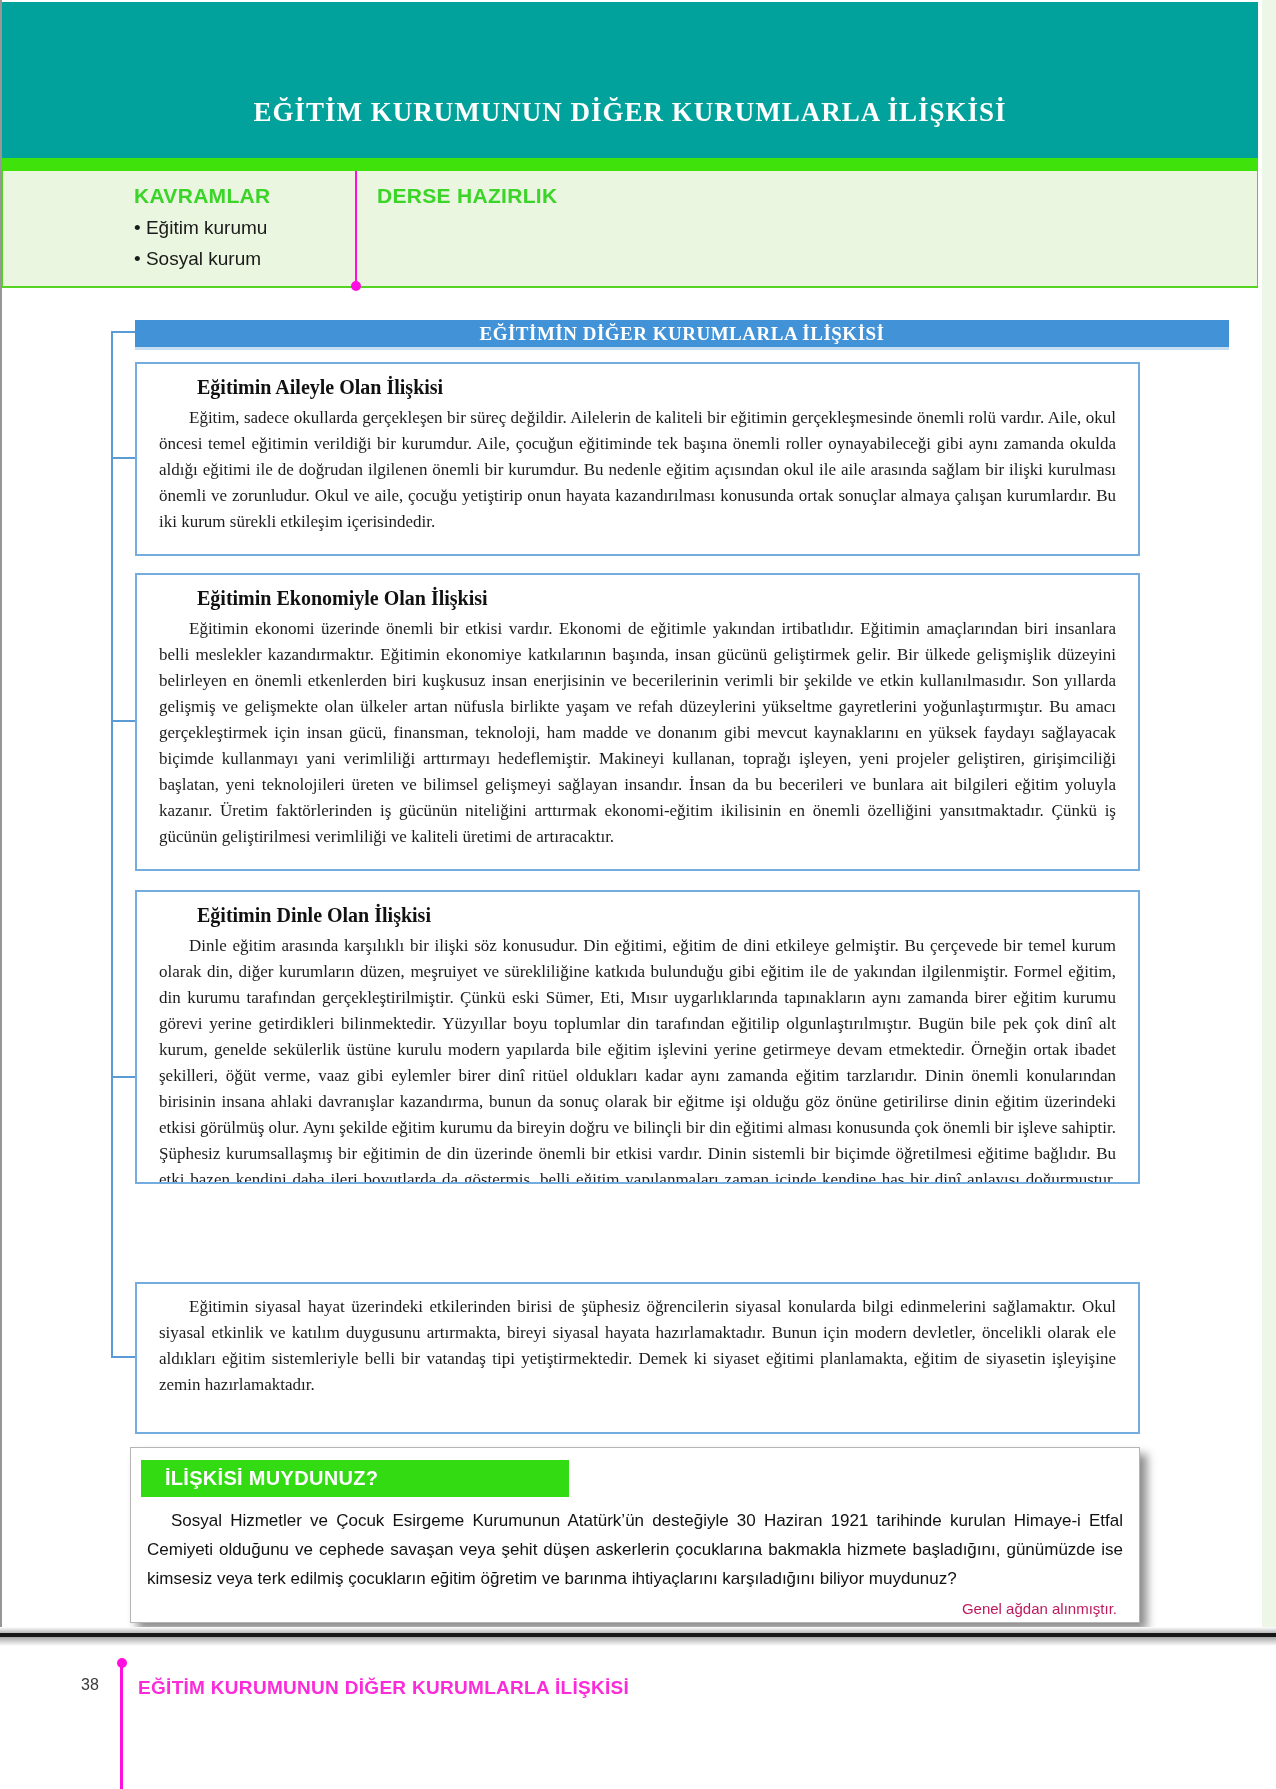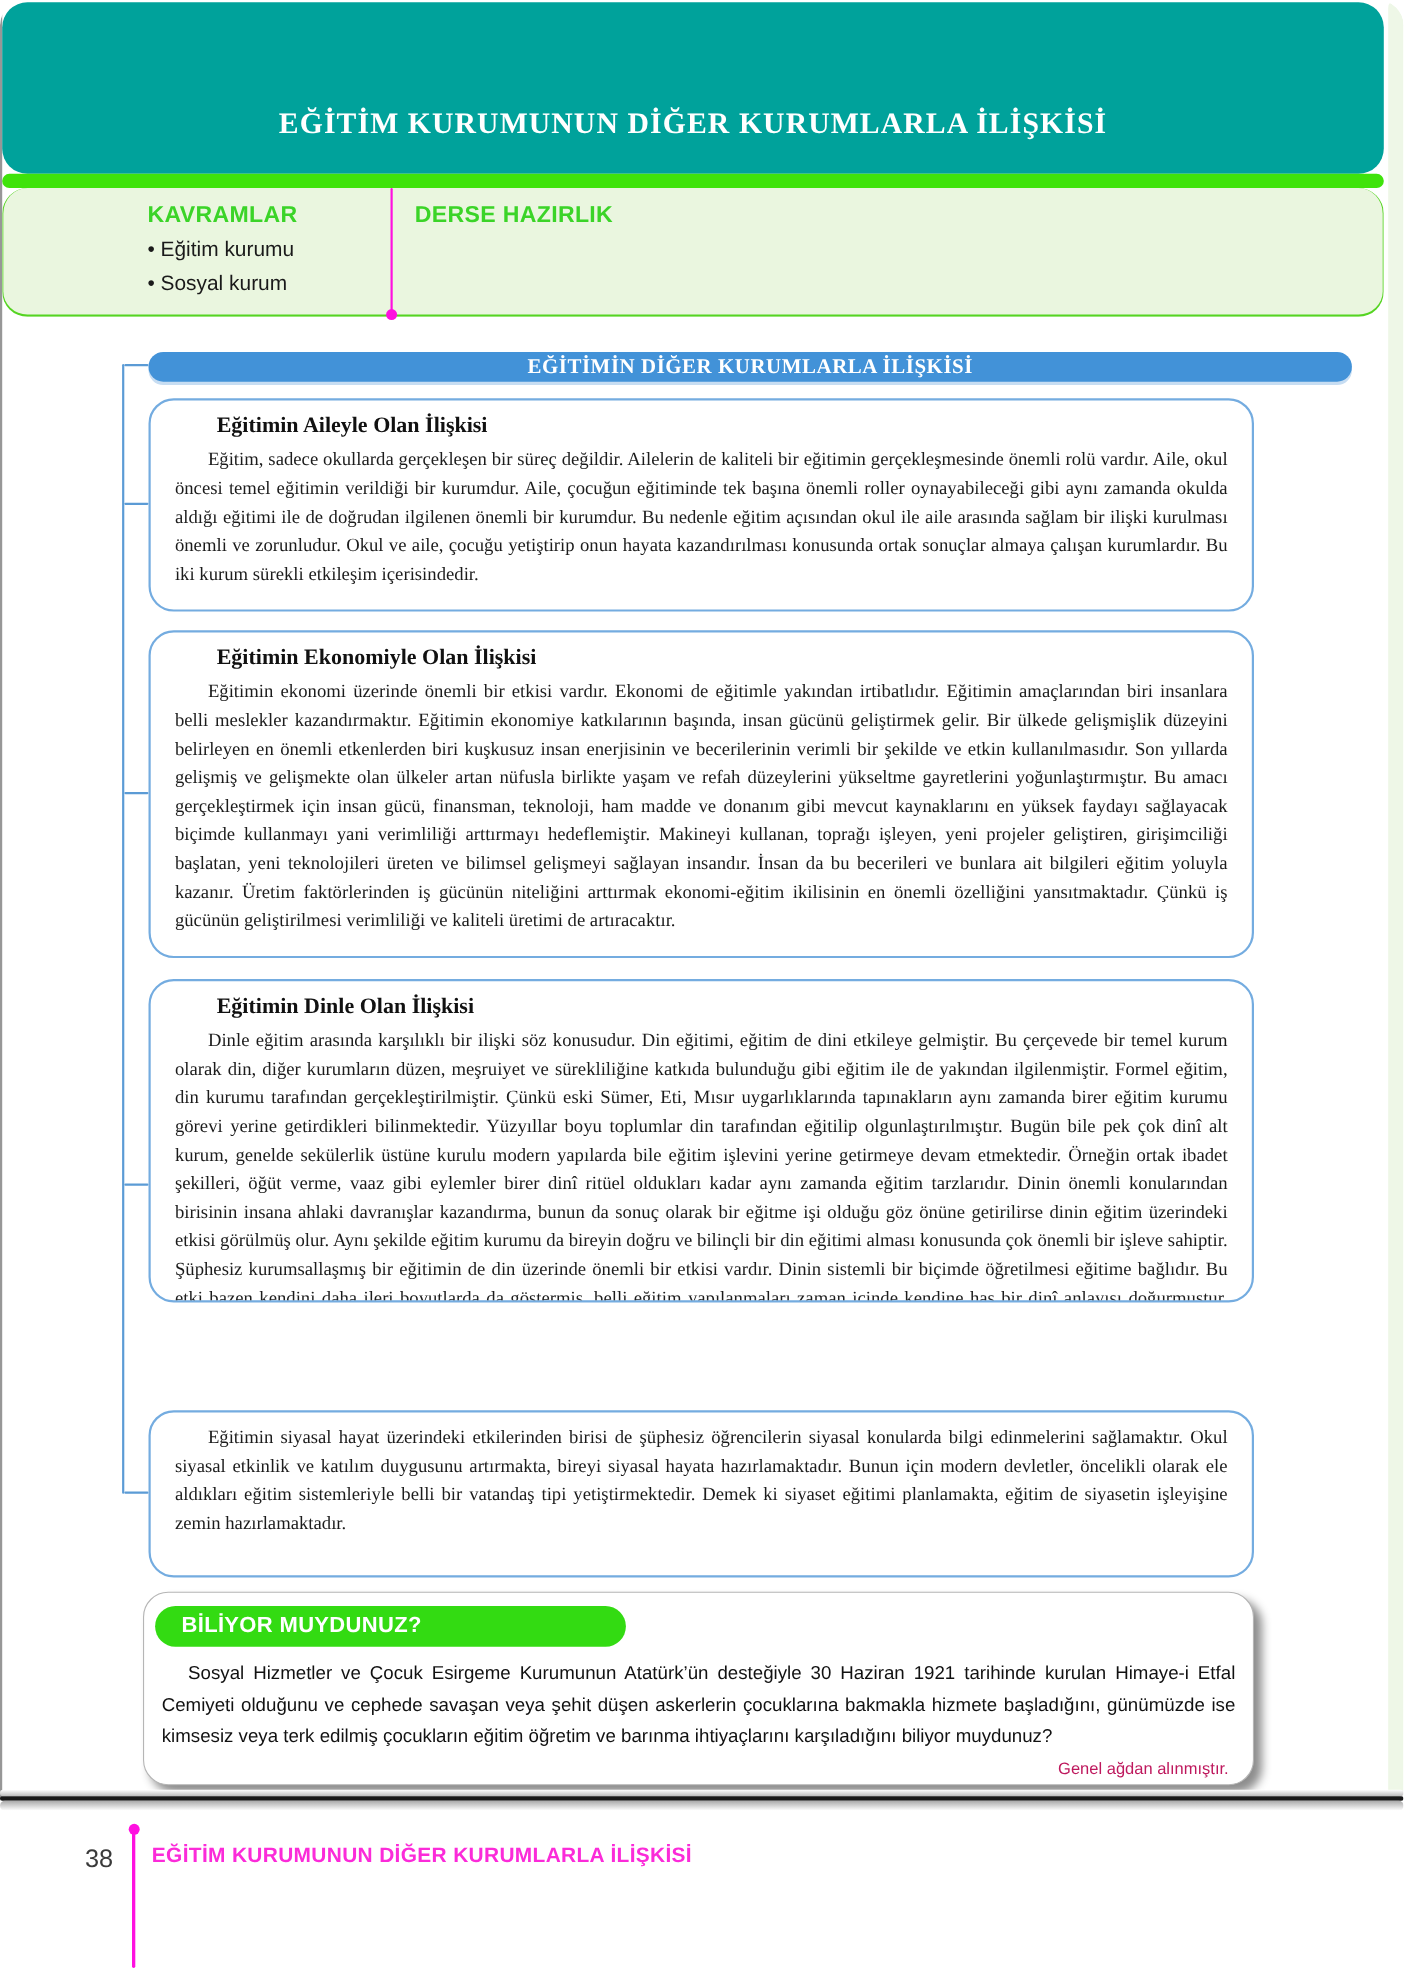--- a/index.html
+++ b/index.html
@@ -1,15 +1,15 @@
 <!DOCTYPE html>
 <html><head>
 <meta charset="utf-8">
 <style>
-  * { margin:0; padding:0; box-sizing:border-box;border-radius:23px; }
+  * { margin:0; padding:0; box-sizing:border-box; }
   html,body { background:#ffffff; }
   body { font-family:"Liberation Sans", sans-serif; }
 
   .page {
     position:relative; width:1276px; height:1789px; background:#ffffff;
     overflow:hidden;
   }
 
   
   .edge-left { position:absolute; left:0; top:0; width:2px; height:1636px; background:#979797; }
@@ -103,21 +103,21 @@
 
   
   .page-edge-shadow-top { position:absolute; left:0; top:1627px; width:1276px; height:6px;
     background:linear-gradient(#ffffff, #b9b9b9); }
   .page-edge-line { position:absolute; left:0; top:1633px; width:1276px; height:4px; background:#181818; }
   .page-edge-shadow-bottom { position:absolute; left:0; top:1637px; width:1276px; height:9px;
     background:linear-gradient(#a8a8a8, #ffffff); }
 
   
   .footer-page-number { position:absolute; left:70px; top:1676px; width:40px; text-align:center;
-    font-size:23px; color:#3a3a3a; }
+    font-size:16px; color:#3a3a3a; }
   .footer-dot { position:absolute; left:117px; top:1658px; width:10px; height:10px; border-radius:50%; background:#ff10e0; }
   .footer-line { position:absolute; left:120px; top:1663px; width:3px; height:126px; background:#ff10e0; }
   .footer-title { position:absolute; left:138px; top:1677px; font-size:19px; font-weight:bold;
     color:#fb2bd9; letter-spacing:0.3px; white-space:nowrap; }
 </style>
 </head>
 <body>
 
 <div class="page">
 
@@ -164,21 +164,21 @@
     <h3>Eğitimin Dinle Olan İlişkisi</h3>
     <p>Dinle eğitim arasında karşılıklı bir ilişki söz konusudur. Din eğitimi, eğitim de dini etkileye gelmiştir. Bu çerçevede bir temel kurum olarak din, diğer kurumların düzen, meşruiyet ve sürekliliğine katkıda bulunduğu gibi eğitim ile de yakından ilgilenmiştir. Formel eğitim, din kurumu tarafından gerçekleştirilmiştir. Çünkü eski Sümer, Eti, Mısır uygarlıklarında tapınakların aynı zamanda birer eğitim kurumu görevi yerine getirdikleri bilinmektedir. Yüzyıllar boyu toplumlar din tarafından eğitilip olgunlaştırılmıştır. Bugün bile pek çok dinî alt kurum, genelde sekülerlik üstüne kurulu modern yapılarda bile eğitim işlevini yerine getirmeye devam etmektedir. Örneğin ortak ibadet şekilleri, öğüt verme, vaaz gibi eylemler birer dinî ritüel oldukları kadar aynı zamanda eğitim tarzlarıdır. Dinin önemli konularından birisinin insana ahlaki davranışlar kazandırma, bunun da sonuç olarak bir eğitme işi olduğu göz önüne getirilirse dinin eğitim üzerindeki etkisi görülmüş olur. Aynı şekilde eğitim kurumu da bireyin doğru ve bilinçli bir din eğitimi alması konusunda çok önemli bir işleve sahiptir. Şüphesiz kurumsallaşmış bir eğitimin de din üzerinde önemli bir etkisi vardır. Dinin sistemli bir biçimde öğretilmesi eğitime bağlıdır. Bu etki bazen kendini daha ileri boyutlarda da göstermiş, belli eğitim yapılanmaları zaman içinde kendine has bir dinî anlayışı doğurmuştur. Batıda skolastik zihniyet, İslam dünyasında medrese, bu eğitimsel din anlayışına verilebilecek örneklerdir.</p>
   </div>
 
   <div class="content-box box-siyaset">
     <p>Eğitimin siyasal hayat üzerindeki etkilerinden birisi de şüphesiz öğrencilerin siyasal konularda bilgi edinmelerini sağlamaktır. Okul siyasal etkinlik ve katılım duygusunu artırmakta, bireyi siyasal hayata hazırlamaktadır. Bunun için modern devletler, öncelikli olarak ele aldıkları eğitim sistemleriyle belli bir vatandaş tipi yetiştirmektedir. Demek ki siyaset eğitimi planlamakta, eğitim de siyasetin işleyişine zemin hazırlamaktadır.</p>
   </div>
 
   <div class="dyk-box">
     <div class="dyk-header">
-      <h3>BİLİYOR MUYDUNUZ?</h3>
+      <h3>İLİŞKİSİ MUYDUNUZ?</h3>
     </div>
     <p class="dyk-body">Sosyal Hizmetler ve Çocuk Esirgeme Kurumunun Atatürk’ün desteğiyle 30 Haziran 1921 tarihinde kurulan Himaye-i Etfal Cemiyeti olduğunu ve cephede savaşan veya şehit düşen askerlerin çocuklarına bakmakla hizmete başladığını, günümüzde ise kimsesiz veya terk edilmiş çocukların eğitim öğretim ve barınma ihtiyaçlarını karşıladığını biliyor muydunuz?</p>
     <div class="dyk-source">Genel ağdan alınmıştır.</div>
   </div>
 
   <div class="page-edge-shadow-top"></div>
   <div class="page-edge-line"></div>
   <div class="page-edge-shadow-bottom"></div>
 
   <div class="footer-page-number">38</div>

